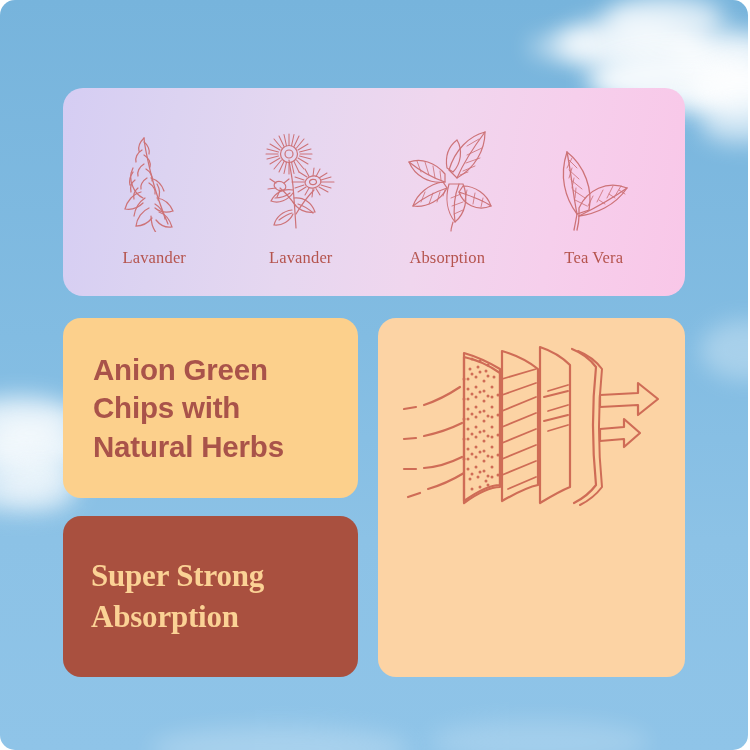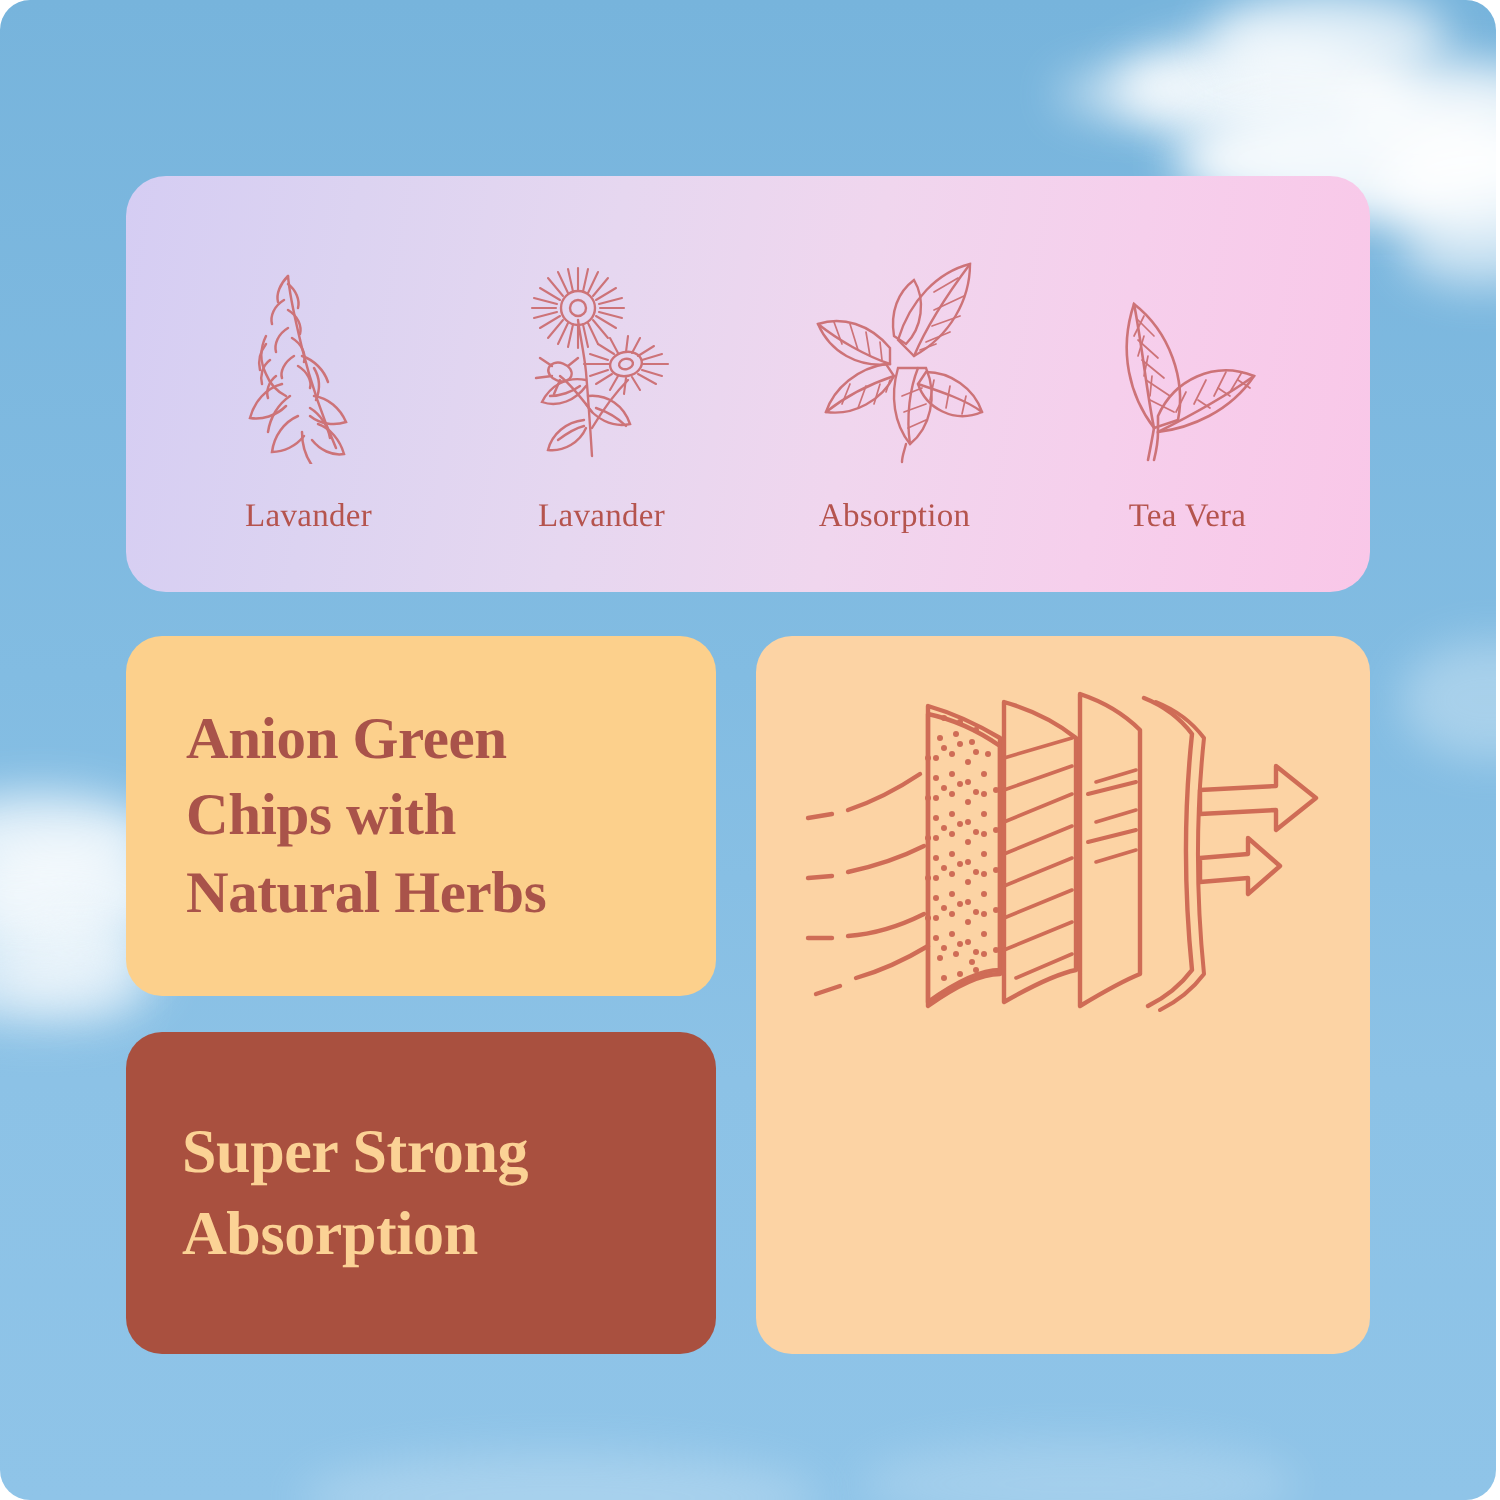--- a/index.html
+++ b/index.html
@@ -59,21 +59,21 @@
     white-space: nowrap;
   }
 
   #anion-card {
     left: 63px; top: 318px; width: 295px; height: 180px;
     background: #FCD08C;
   }
   #anion-text {
     position: absolute;
     left: 30px; top: 33px; right: 14px;
-    font-family: Liberation Serif, serif;
+    font-family: Liberation Sans, sans-serif;
     font-weight: bold;
     font-size: 29.5px;
     line-height: 1.30;
     color: #A9534A;
     letter-spacing: -.2px;
     white-space: pre-line;
   }
 
   #absorb-card {
     left: 63px; top: 516px; width: 295px; height: 161px;

